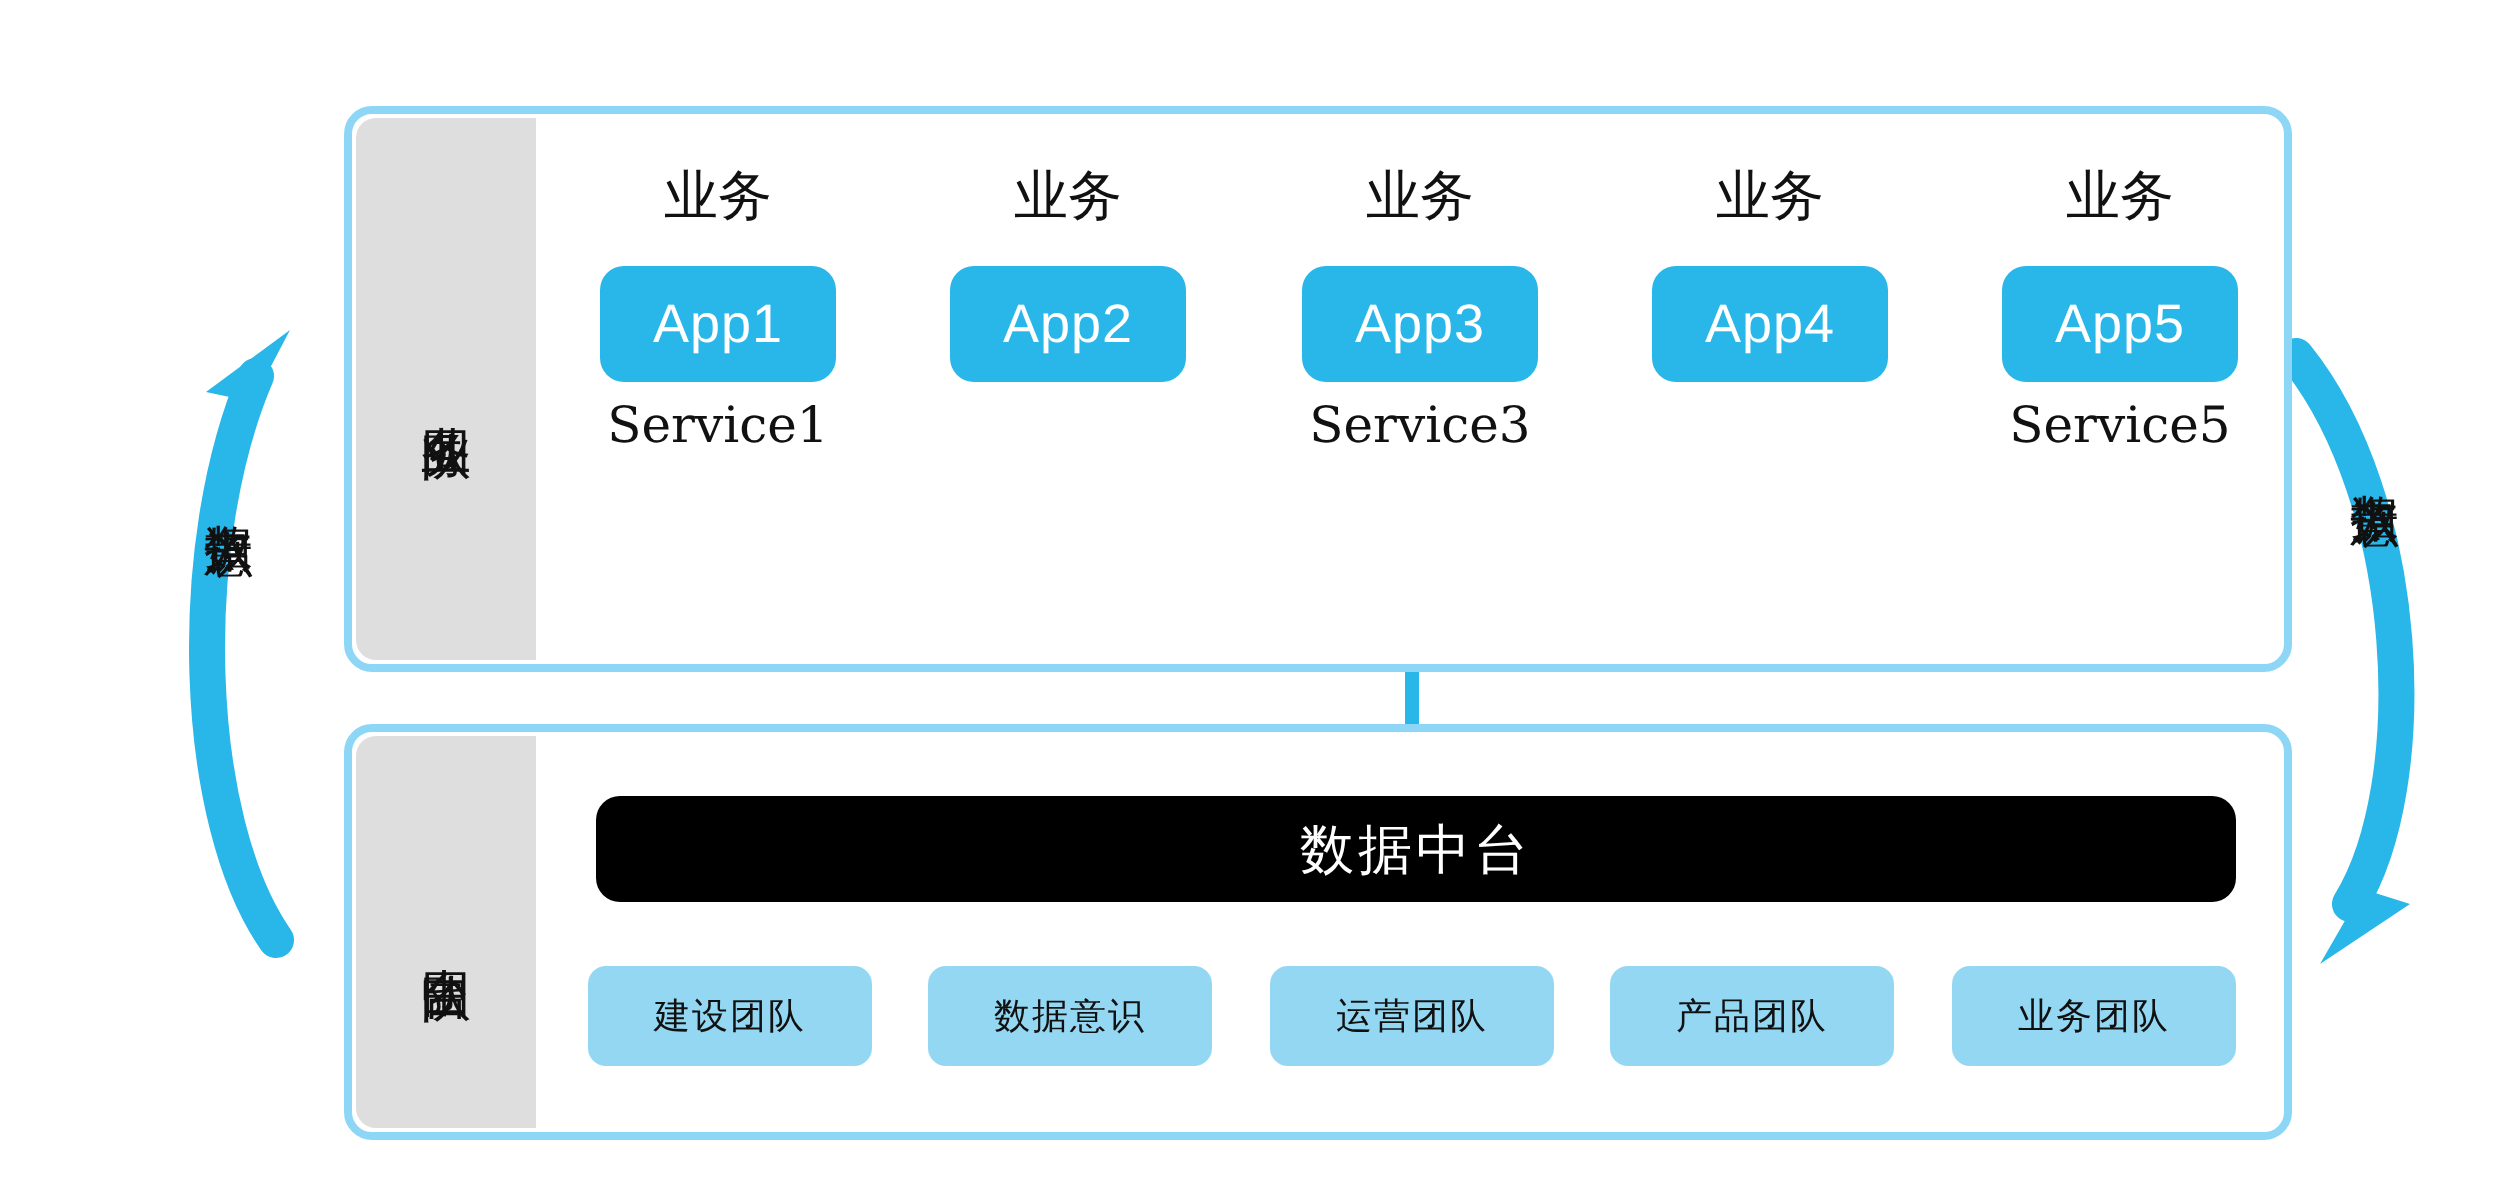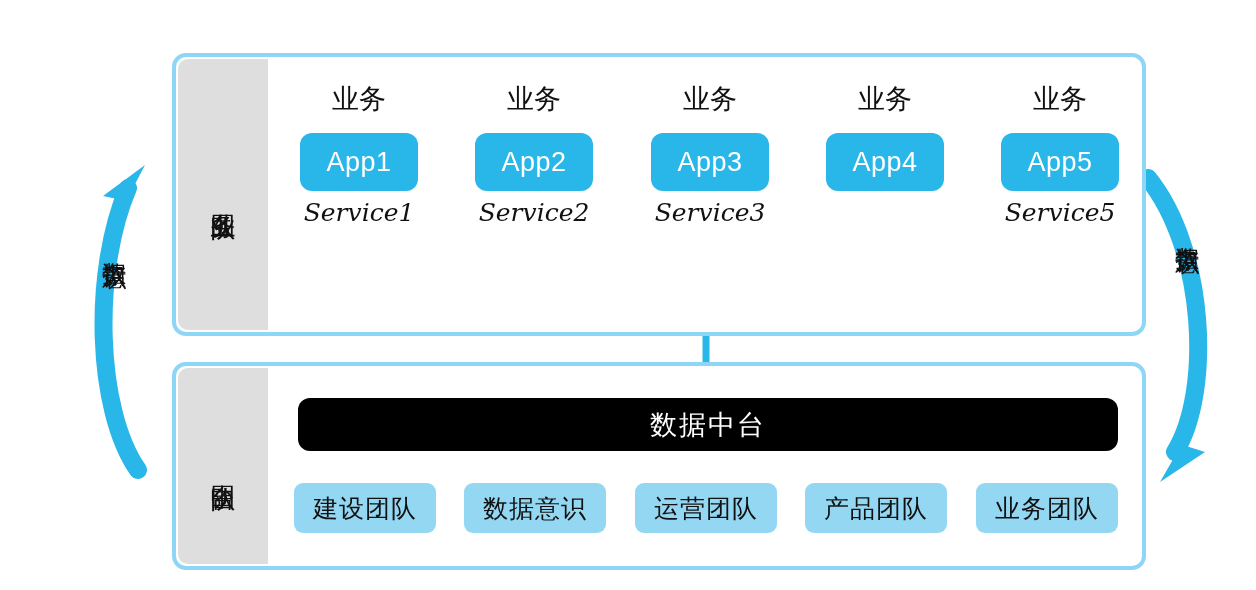--- a/index.html
+++ b/index.html
@@ -66,21 +66,20 @@
     font-size:27px;
     display:flex;align-items:center;justify-content:center;
     letter-spacing:.5px;
   }
   .service-label{
     margin-top:9px;
     font-family:"DejaVu Serif","Liberation Serif",serif;
     font-size:25px;
     color:#111;
     line-height:1;
-    font-style:italic;
   }
 
   
   #platform-bar{
     position:absolute;
     left:298px;top:398px;
     width:820px;height:53px;
     background:#000000;
     border-radius:12px;
     color:#fff;
@@ -91,21 +90,21 @@
 
   
   .team-chip{
     position:absolute;
     top:483px;
     width:142px;height:50px;
     background:#93d7f2;
     border-radius:9px;
     color:#111;
     font-family:"DejaVu Serif","Liberation Serif",serif;
-    font-size:25px;
+    font-size:18px;
     display:flex;align-items:center;justify-content:center;
     letter-spacing:1px;
   }
 
   
   .arrow-caption{
     position:absolute;
     writing-mode:vertical-rl;
     text-orientation:upright;
     font-family:"DejaVu Serif","Liberation Serif",serif;
@@ -164,21 +163,20 @@
 
     <div class="app-col" style="left:108px;top:28px;">
       <div class="biz-label">业务</div>
       <div class="app-box">App1</div>
       <div class="service-label">Service1</div>
     </div>
 
     <div class="app-col" style="left:283px;top:28px;">
       <div class="biz-label">业务</div>
       <div class="app-box">App2</div>
-      <div class="service-label">Service2</div>
     </div>
 
     <div class="app-col" style="left:459px;top:28px;">
       <div class="biz-label">业务</div>
       <div class="app-box">App3</div>
       <div class="service-label">Service3</div>
     </div>
 
     <div class="app-col" style="left:634px;top:28px;">
       <div class="biz-label">业务</div>

